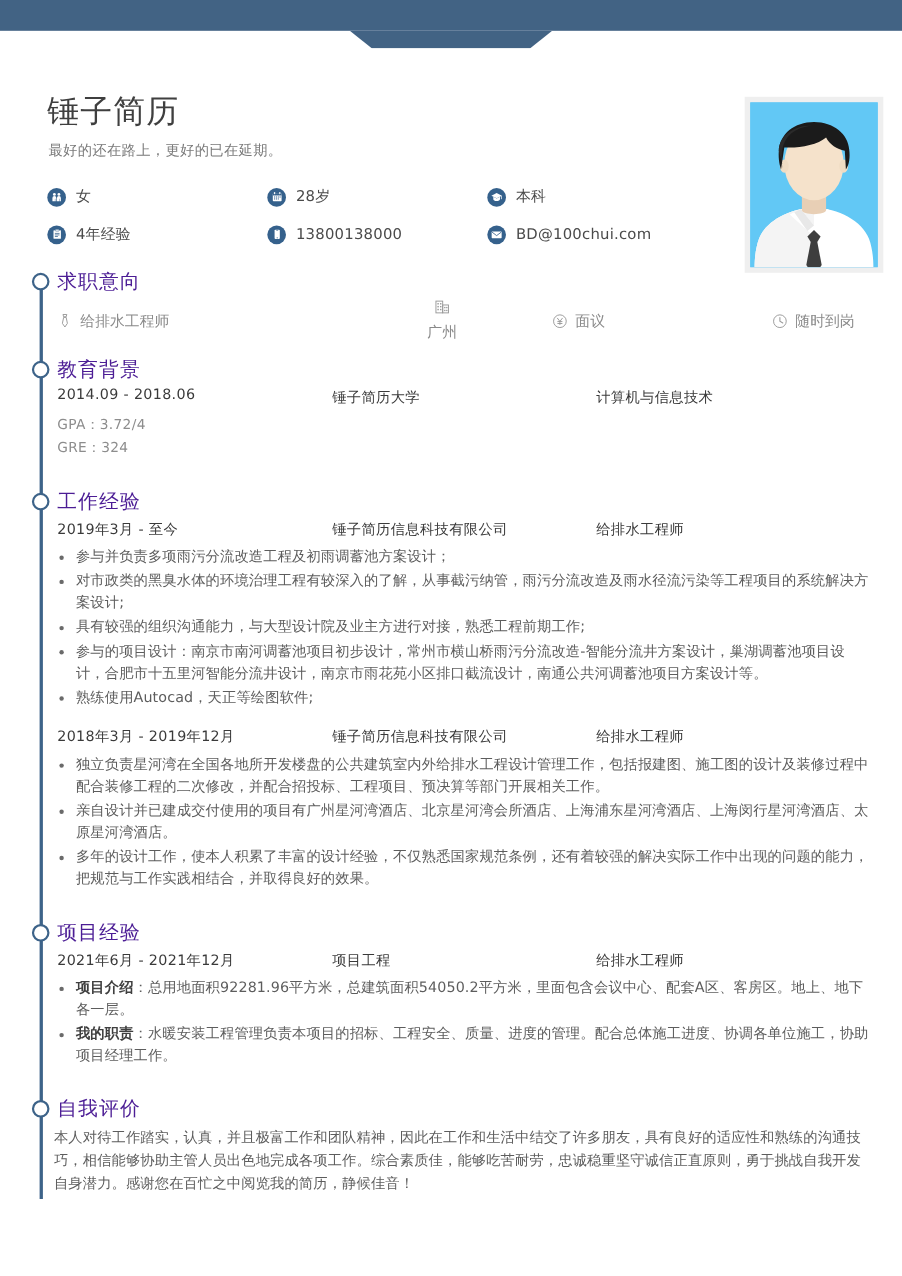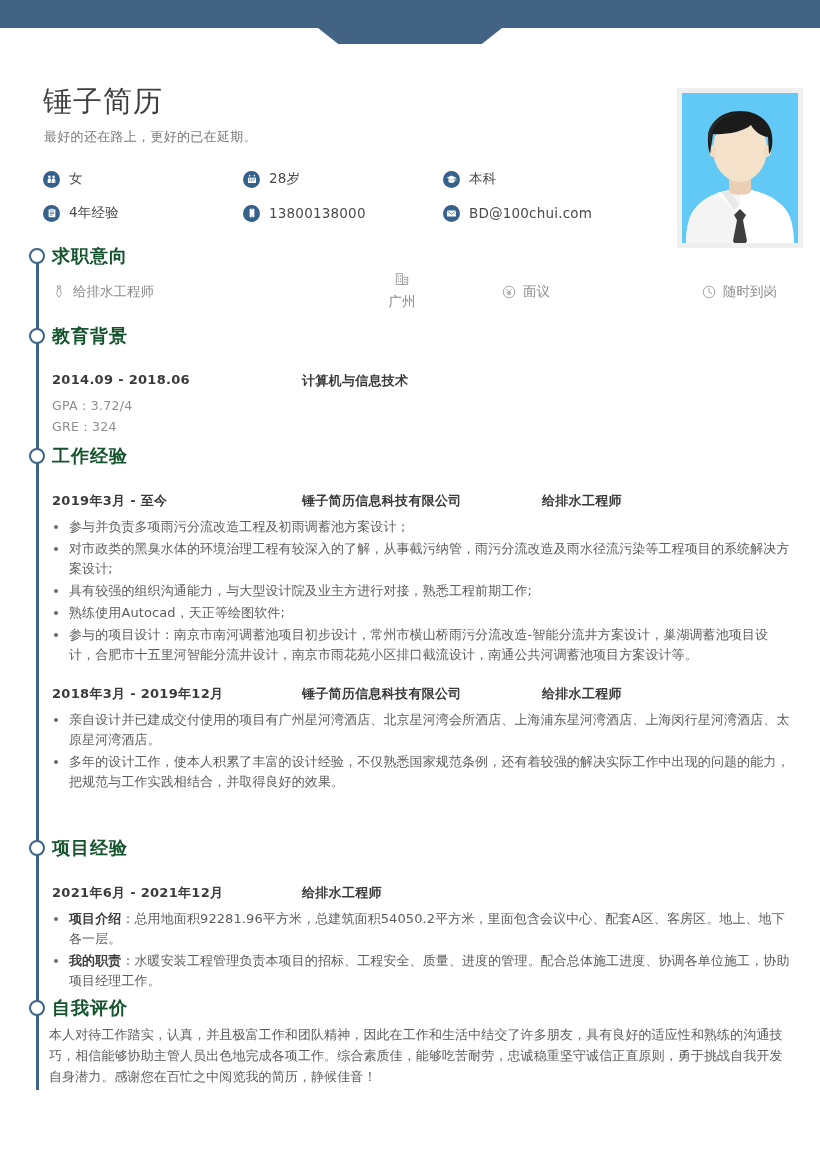--- a/index.html
+++ b/index.html
@@ -131,22 +131,22 @@
     border: 2.5px solid #3d6389;
     border-radius: 50%;
     background: #ffffff;
     z-index: 2;
   }
   .sec-title {
     position: absolute;
     left: 52px;
     top: -4px;
     font-size: 18px;
-    font-weight: bold;
-    color: #14532d;
+    font-weight: normal;
+    color: #4c1d95;
     letter-spacing: 1px;
   }
   .sec-body {
     position: absolute;
     left: 52px;
     top: 24px;
     width: 738px;
   }
 
   
@@ -160,24 +160,23 @@
     gap: 7px;
     font-size: 13.5px;
     color: #8a8a8a;
   }
   .intent-item svg { display: block; flex: 0 0 auto; }
 
   
   .entry-head {
     display: flex;
     font-size: 13px;
-    font-weight: bold;
+    font-weight: normal;
     color: #3a3a3a;
     letter-spacing: .3px;
-    margin-top: 20px;
   }
   .eh-date  { width: 250px; }
   .eh-org   { width: 240px; }
   .eh-role  { flex: 1; }
 
   .sub-line {
     font-size: 12.5px;
     color: #8d8d8d;
     margin-top: 8px;
     letter-spacing: .3px;
@@ -400,20 +399,21 @@
       </div>
     </div>
   </div>
 
   <div class="section" style="top:328px;">
     <div class="sec-dot"></div>
     <div class="sec-title">教育背景</div>
     <div class="sec-body">
       <div class="entry-head">
         <span class="eh-date">2014.09 - 2018.06</span>
+        <span class="eh-org">锤子简历大学</span>
         <span class="eh-role">计算机与信息技术</span>
       </div>
       <div class="sub-line">GPA：3.72/4</div>
       <div class="sub-line" style="margin-top:4px;">GRE：324</div>
     </div>
   </div>
 
   <div class="section" style="top:448px;">
     <div class="sec-dot"></div>
     <div class="sec-title">工作经验</div>
@@ -422,46 +422,48 @@
       <div>
         <div class="entry-head">
           <span class="eh-date">2019年3月 - 至今</span>
           <span class="eh-org">锤子简历信息科技有限公司</span>
           <span class="eh-role">给排水工程师</span>
         </div>
         <ul class="bullets">
           <li>参与并负责多项雨污分流改造工程及初雨调蓄池方案设计；</li>
           <li>对市政类的黑臭水体的环境治理工程有较深入的了解，从事截污纳管，雨污分流改造及雨水径流污染等工程项目的系统解决方案设计;</li>
           <li>具有较强的组织沟通能力，与大型设计院及业主方进行对接，熟悉工程前期工作;</li>
+          <li>参与的项目设计：南京市南河调蓄池项目初步设计，常州市横山桥雨污分流改造-智能分流井方案设计，巢湖调蓄池项目设计，合肥市十五里河智能分流井设计，南京市雨花苑小区排口截流设计，南通公共河调蓄池项目方案设计等。</li>
           <li>熟练使用Autocad，天正等绘图软件;</li>
-          <li>参与的项目设计：南京市南河调蓄池项目初步设计，常州市横山桥雨污分流改造-智能分流井方案设计，巢湖调蓄池项目设计，合肥市十五里河智能分流井设计，南京市雨花苑小区排口截流设计，南通公共河调蓄池项目方案设计等。</li>
         </ul>
       </div>
 
       <div style="margin-top:16px;">
         <div class="entry-head">
           <span class="eh-date">2018年3月 - 2019年12月</span>
           <span class="eh-org">锤子简历信息科技有限公司</span>
           <span class="eh-role">给排水工程师</span>
         </div>
         <ul class="bullets">
+          <li>独立负责星河湾在全国各地所开发楼盘的公共建筑室内外给排水工程设计管理工作，包括报建图、施工图的设计及装修过程中配合装修工程的二次修改，并配合招投标、工程项目、预决算等部门开展相关工作。</li>
           <li>亲自设计并已建成交付使用的项目有广州星河湾酒店、北京星河湾会所酒店、上海浦东星河湾酒店、上海闵行星河湾酒店、太原星河湾酒店。</li>
           <li>多年的设计工作，使本人积累了丰富的设计经验，不仅熟悉国家规范条例，还有着较强的解决实际工作中出现的问题的能力，把规范与工作实践相结合，并取得良好的效果。</li>
         </ul>
       </div>
 
     </div>
   </div>
 
   <div class="section" style="top:840px;">
     <div class="sec-dot"></div>
     <div class="sec-title">项目经验</div>
     <div class="sec-body">
       <div class="entry-head">
         <span class="eh-date">2021年6月 - 2021年12月</span>
+        <span class="eh-org">项目工程</span>
         <span class="eh-role">给排水工程师</span>
       </div>
       <ul class="bullets">
         <li><b>项目介绍</b><span>：总用地面积92281.96平方米，总建筑面积54050.2平方米，里面包含会议中心、配套A区、客房区。地上、地下各一层。</span></li>
         <li><b>我的职责</b><span>：水暖安装工程管理负责本项目的招标、工程安全、质量、进度的管理。配合总体施工进度、协调各单位施工，协助项目经理工作。</span></li>
       </ul>
     </div>
   </div>
 
   <div class="section" style="top:1000px;">

